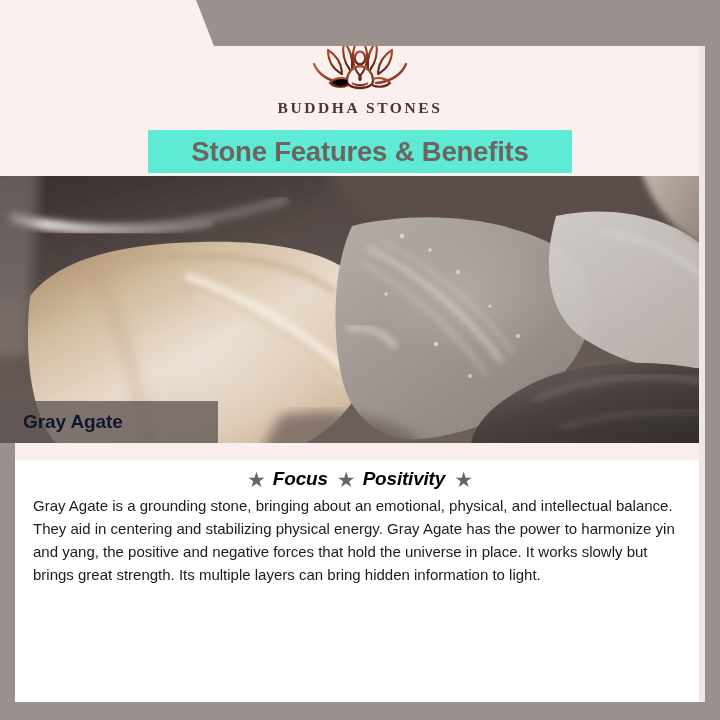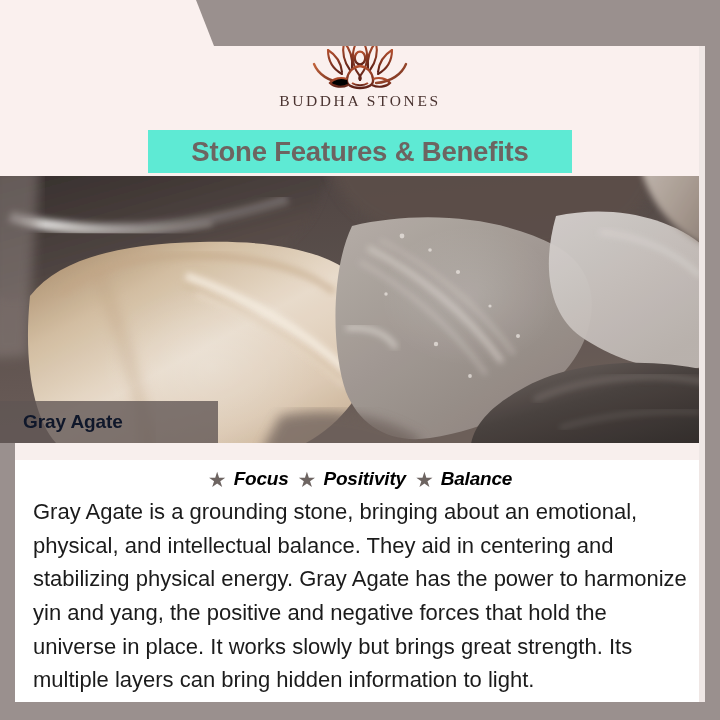--- a/index.html
+++ b/index.html
@@ -35,23 +35,24 @@
     background:#efe7e5;z-index:5;
   }
 
   
   .logo-wrap{
     position:absolute;top:30px;left:0;width:720px;height:96px;
     display:flex;flex-direction:column;align-items:center;z-index:4;
   }
   .logo-mark{width:152px;height:62px;display:block;}
   .logo-word{
+    margin-top:7px;
     font-family:"Liberation Serif", serif;
     font-size:15.5px;letter-spacing:2.6px;color:#4a3330;
-    font-weight:400;white-space:nowrap;
+    font-weight:700;white-space:nowrap;
   }
 
   
   .title-banner{
     position:absolute;left:148px;top:130px;width:424px;height:43px;
     background:#5eead4;
     display:flex;align-items:center;justify-content:center;
     z-index:8;
   }
   .title-banner span{
@@ -87,21 +88,21 @@
   }
   .keywords{
     display:flex;align-items:center;justify-content:center;
     gap:9px;padding-top:8px;
   }
   .kw{display:inline-flex;align-items:center;gap:7px;}
   .kw-star{color:#6d6461;font-size:21px;line-height:1;}
   .kw-label{font-size:19px;font-weight:bold;color:#000000;letter-spacing:-0.2px;font-style:italic;}
   .body-text{
     margin:5px 18px 0 18px;
-    font-size:22px;line-height:1.53;color:#1b1b1b;
+    font-size:15px;line-height:1.53;color:#1b1b1b;
     text-align:left;
   }
 </style>
 </head>
 <body>
 
 <div id="page">
 
   <div class="frame-inner-line"></div>
   <div class="frame-top-right"></div>
@@ -279,19 +280,18 @@
       <span class="kw">
         <span class="kw-star">★</span>
         <span class="kw-label">Focus</span>
       </span>
       <span class="kw">
         <span class="kw-star">★</span>
         <span class="kw-label">Positivity</span>
       </span>
       <span class="kw">
         <span class="kw-star">★</span>
-        <span class="kw-label">Balance</span>
       </span>
     </div>
     <p class="body-text">Gray Agate is a grounding stone, bringing about an emotional, physical, and intellectual balance. They aid in centering and stabilizing physical energy. Gray Agate has the power to harmonize yin and yang, the positive and negative forces that hold the universe in place. It works slowly but brings great strength. Its multiple layers can bring hidden information to light.</p>
   </div>
 
 </div>
 
 </body></html>

